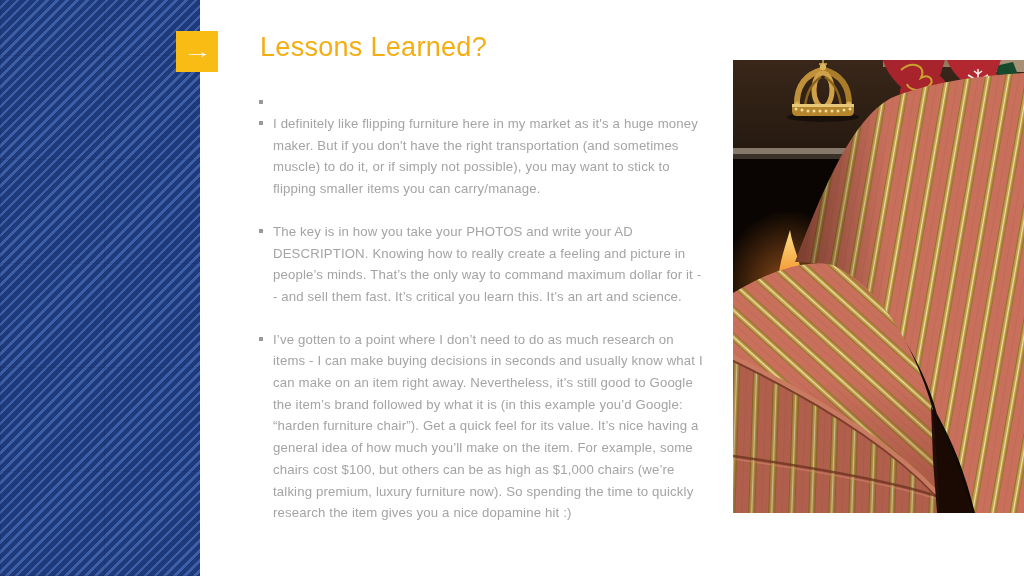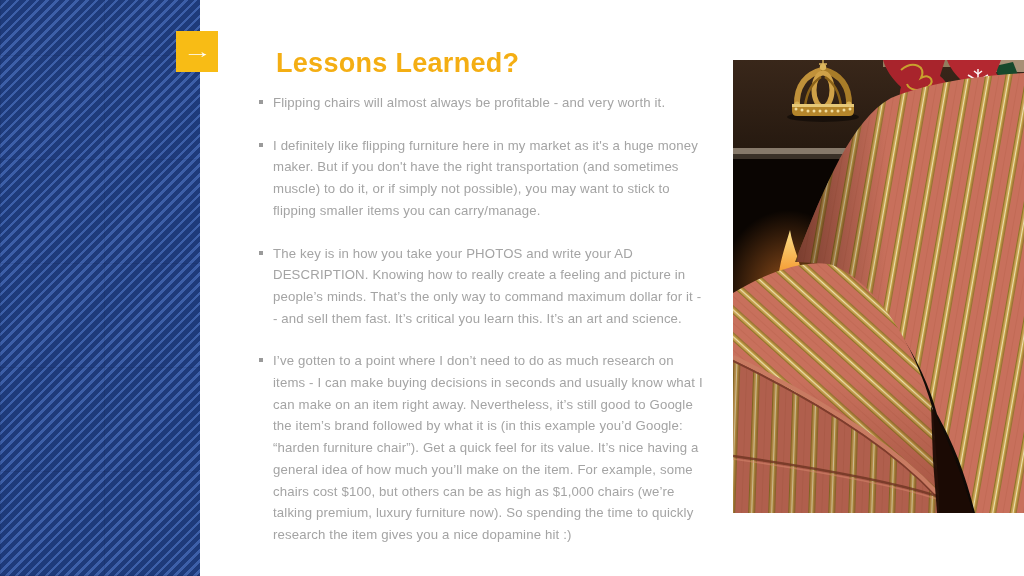--- a/index.html
+++ b/index.html
@@ -24,22 +24,22 @@
     position:absolute;left:176px;top:31px;width:42px;height:41px;
     background:#f8bc15;display:flex;align-items:center;justify-content:center;
     cursor:pointer;
   }
   .arrow-glyph{
     display:inline-block;color:#ffffff;font-size:19px;line-height:1;
     transform:scaleX(1.55);font-weight:400;
   }
 
   .title{
-    position:absolute;left:260px;top:32px;margin:16px;
-    font-size:27px;font-weight:700;letter-spacing:.3px;color:#f4ae13;
+    position:absolute;left:260px;top:32px;margin:0;
+    font-size:27px;font-weight:400;letter-spacing:.3px;color:#f4ae13;
   }
 
   .bullets{
     position:absolute;left:258px;top:92px;width:447px;
     margin:0;padding:0;list-style:none;
   }
   .bullets li{
     position:relative;padding-left:15px;margin:0 0 21px 0;
     font-size:13.2px;line-height:21.7px;letter-spacing:.15px;color:#a4a4a4;
   }
@@ -62,21 +62,20 @@
 
   <div class="arrow-btn">
     <span class="arrow-glyph">→</span>
   </div>
 
   <h1 class="title">Lessons Learned?</h1>
 
   <ul class="bullets">
     <li>
       <span class="bullet-marker"></span>
-      <span>Flipping chairs will almost always be profitable - and very worth it.</span>
     </li>
     <li>
       <span class="bullet-marker"></span>
       <span>I definitely like flipping furniture here in my market as it's a huge money maker. But if you don't have the right transportation (and sometimes muscle) to do it, or if simply not possible), you may want to stick to flipping smaller items you can carry/manage.</span>
     </li>
     <li>
       <span class="bullet-marker"></span>
       <span>The key is in how you take your PHOTOS and write your AD DESCRIPTION. Knowing how to really create a feeling and picture in people’s minds. That’s the only way to command maximum dollar for it -- and sell them fast. It’s critical you learn this. It’s an art and science.</span>
     </li>
     <li>

